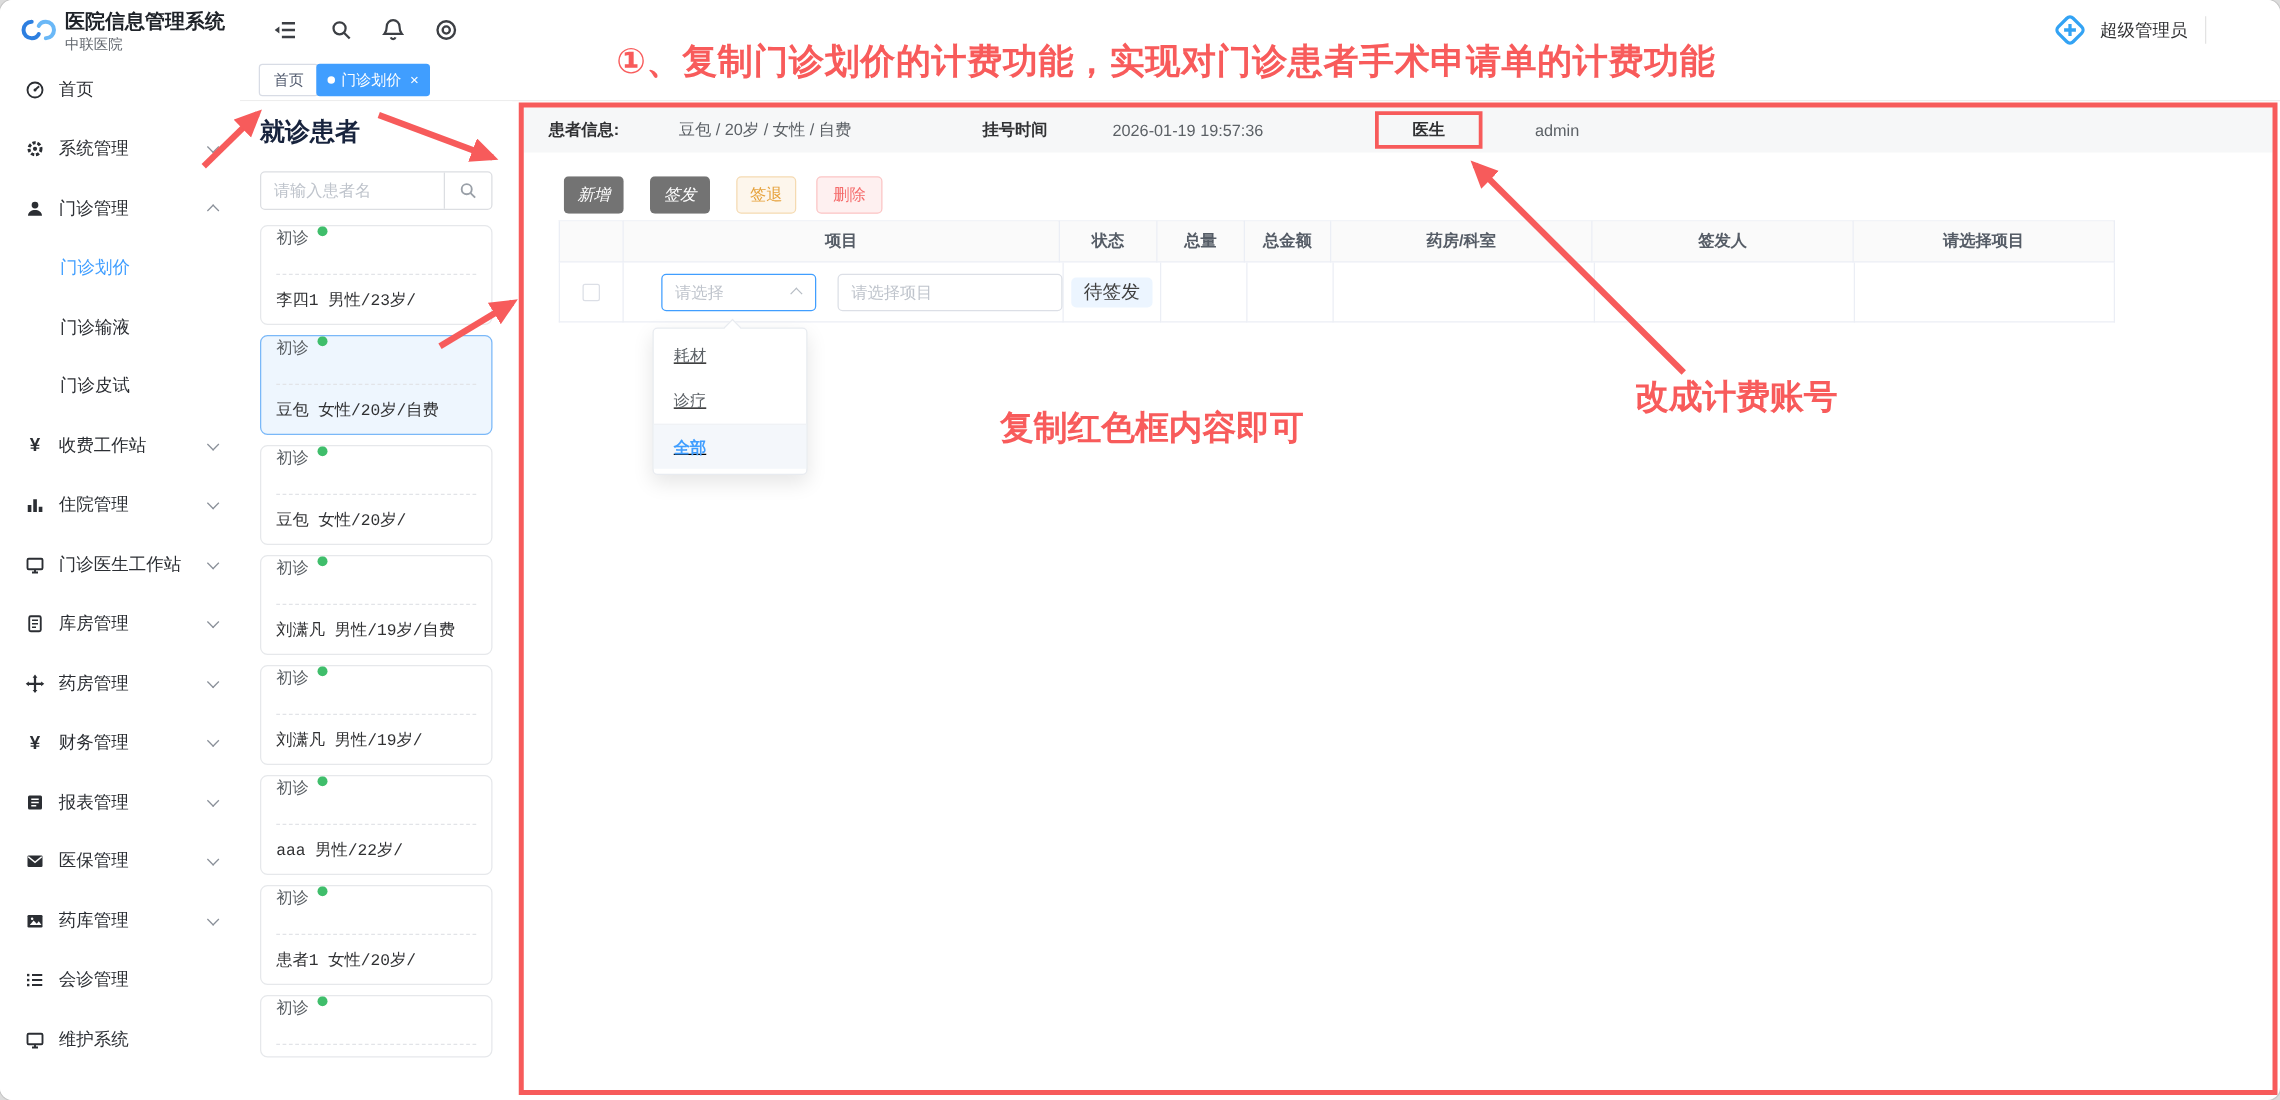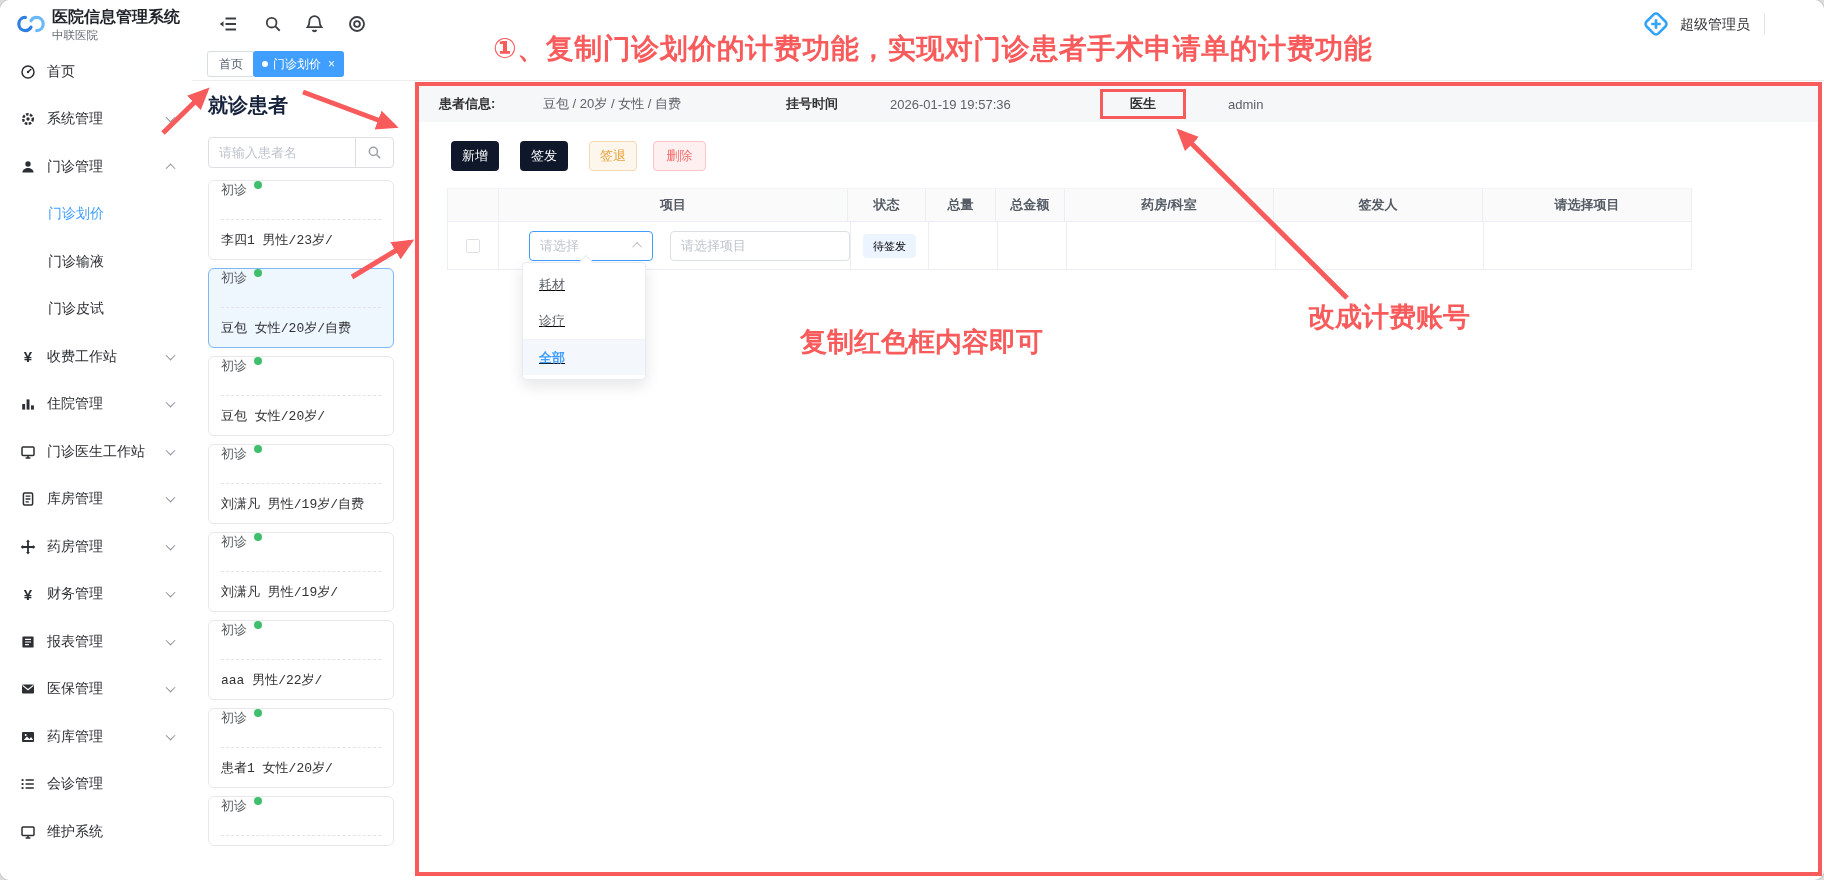--- a/index.html
+++ b/index.html
@@ -59,44 +59,44 @@
   .card-r2 { height:40px; display:flex; align-items:center; padding:0 12px; font-size:13px; color:#303133;font-family:Liberation Mono, monospace; }
 
   
   .redbox { position:absolute; left:415px; top:82px; width:1407px; height:794px; border:4px solid #f75b5b; z-index:5; pointer-events:none; }
   .infobar { position:absolute; left:419px; top:86px; width:1399px; height:36px; background:#f6f7f8; }
   .ib { position:absolute; top:50%; transform:translateY(-50%); font-size:13px; color:#5c6166; white-space:nowrap; }
   .ib-b { font-weight:bold; color:#303133; }
   .doctor-box { position:absolute; left:681px; top:3px; width:86px; height:30px; border:3px solid #f75b5b; display:flex; align-items:center; justify-content:center; font-size:13px; font-weight:bold; color:#303133; }
 
   .btn { position:absolute; top:141px; height:30px; border-radius:4px; font-size:13px; display:flex; align-items:center; justify-content:center; cursor:pointer; border:1px solid transparent; }
-  .btn-primary { background:#0f172a; color:#fff; }
+  .btn-primary { background:#737373; color:#fff;font-style:italic; }
   .btn-warn { background:#fdf6ec; border-color:#f5dab1; color:#e6a23c; }
   .btn-danger { background:#fef0f0; border-color:#fbc4c4; color:#f56c6c; }
 
-  .grid { position:absolute; left:447px; top:188px; width:1245px; }
+  .grid { position:absolute; left:447px; top:176px; width:1245px; }
   .thead { display:flex; height:34px; background:#fafafa; }
   .th { display:flex; align-items:center; justify-content:center; font-size:13px; font-weight:bold; color:#555c66;
         border-right:1px solid #ebeef5; border-top:1px solid #f2f4f8; border-bottom:1px solid #ebeef5; }
   .th:first-child { border-left:1px solid #ebeef5; }
   .trow { display:flex; height:48px; background:#fff; }
   .td { display:flex; align-items:center; border-right:1px solid #ebeef5; border-bottom:1px solid #ebeef5; }
   .td:first-child { border-left:1px solid #ebeef5; }
   .c1 { width:57px; justify-content:center; }
   .c2 { width:382px; padding-left:30px; gap:17px; }
   .c3 { width:86px; justify-content:center; }
   .c4 { width:76px; } .c5 { width:76px; } .c6 { width:229px; } .c7 { width:229px; } .c8 { width:229px; }
   .cbx { width:14px; height:14px; border:1px solid #dcdfe6; border-radius:2px; background:#fff; cursor:pointer; }
   .selbox { width:124px; height:30px; border:1px solid #409eff; border-radius:4px; display:flex; align-items:center; padding:0 10px; cursor:pointer; background:#fff; }
   .selbox .ph { flex:1; font-size:13px; color:#bfc4cc; }
   .caret-up { width:7px; height:7px; border-left:1.3px solid #b6bcc4; border-top:1.3px solid #b6bcc4; transform:rotate(45deg) translateY(2px); }
   .itembox { width:180px; height:30px; border:1px solid #dcdfe6; border-radius:4px; background:#fff; }
   .itembox input { width:100%; height:100%; border:0; outline:none; padding:0 10px; font-size:13px; font-family:Liberation Serif, serif; background:transparent; }
   .itembox input::placeholder { color:#bfc4cc; }
-  .badge { height:24px; line-height:24px; padding:0 10px; background:#ecf5ff; color:#000000; font-size:11px; border-radius:4px; }
+  .badge { height:24px; line-height:24px; padding:0 10px; background:#ecf5ff; color:#404040; font-size:15px; border-radius:4px; }
 
   .dropdown { position:absolute; left:522px; top:262px; width:124px; background:#fff; border:1px solid #e8ebf0; border-radius:4px;
               box-shadow:0 6px 16px rgba(0,0,0,0.10); padding:4px 0; z-index:8;text-decoration:underline; }
   .dd-notch { position:absolute; top:-6px; left:58px; width:10px; height:10px; background:#fff; border-left:1px solid #e8ebf0; border-top:1px solid #e8ebf0; transform:rotate(45deg); }
   .dd-opt { height:36px; line-height:36px; padding:0 16px; font-size:13px; color:#5c6166; cursor:pointer; }
   .dd-opt-sel { background:#f4f7fb; color:#409eff; font-weight:bold; border-top:1px solid #f0f2f5; }
 
   
   .anno { position:absolute; color:#f85b5b; white-space:nowrap; z-index:9; }
   .anno-title { left:493px; top:30px; font-size:28px; font-weight:bold; letter-spacing:0.5px; }

